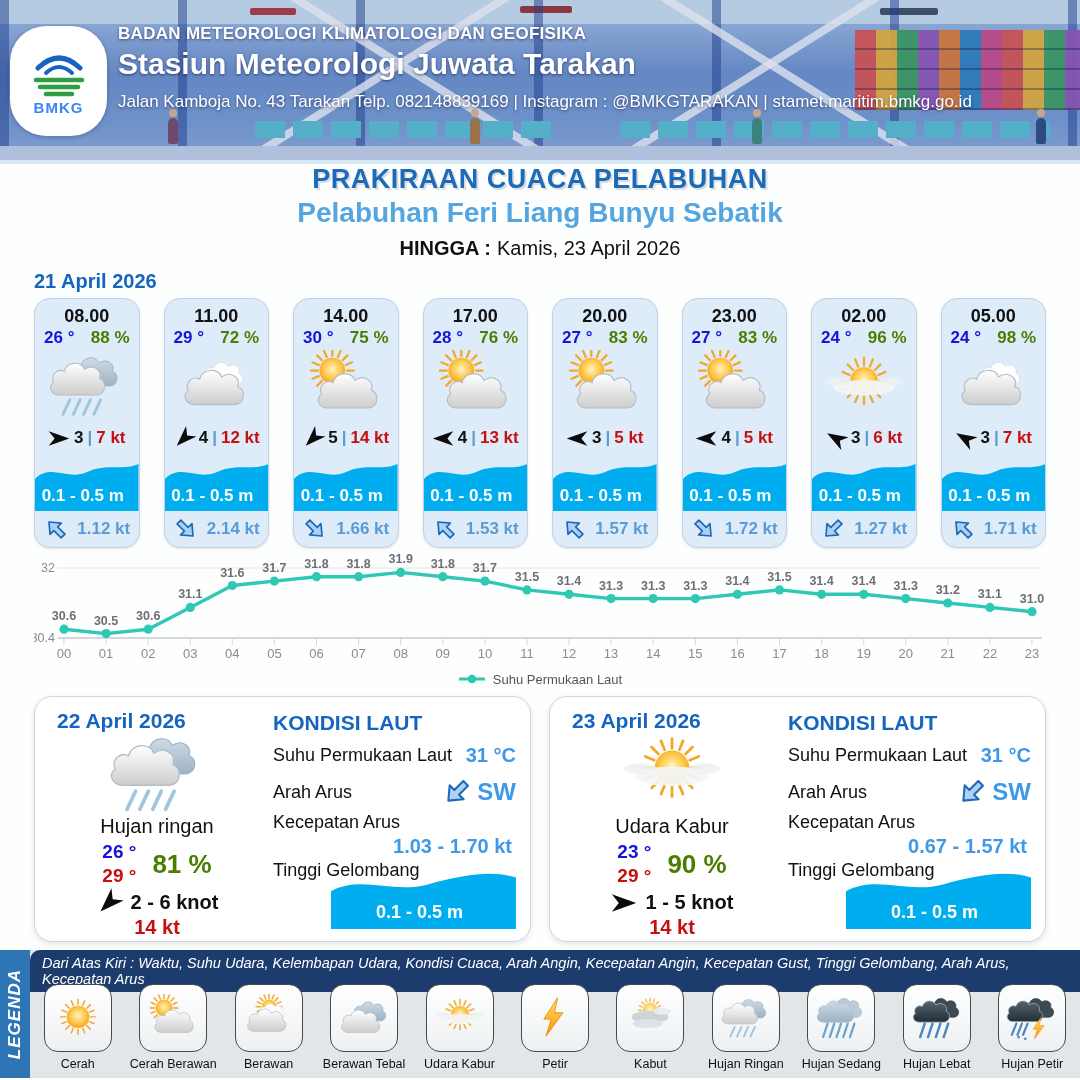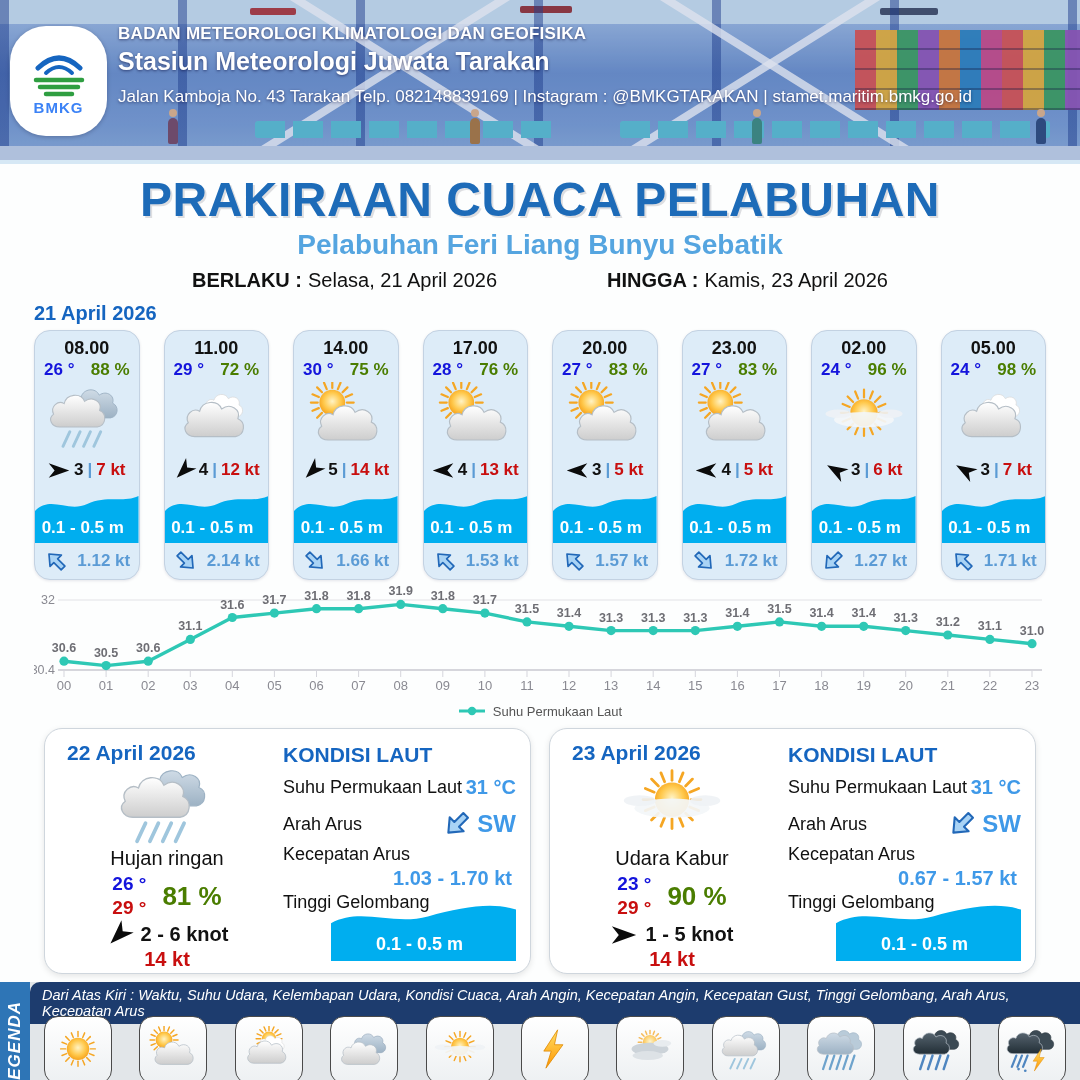--- a/index.html
+++ b/index.html
@@ -25,26 +25,26 @@
   .person{position:absolute;width:10px;height:26px;border-radius:5px 5px 2px 2px;bottom:16px}
   .person:before{content:"";position:absolute;top:-9px;left:1px;width:8px;height:8px;border-radius:50%;background:#e8b88a}
   .hdr-overlay{position:absolute;inset:0;background:rgba(43,73,152,.16)}
   .logo{position:absolute;left:10px;top:26px;width:97px;height:110px;background:#fff;
     border-radius:36px;display:flex;flex-direction:column;align-items:center;justify-content:center;z-index:5;
     box-shadow:0 1px 4px rgba(0,0,30,.25)}
   .logo-txt{font-weight:700;font-size:15px;letter-spacing:1px;color:#3b82f6;margin-top:1px}
   .hdr-text{position:absolute;left:118px;top:24px;z-index:4;color:#fff;
     text-shadow:0 1px 3px rgba(0,0,50,.55)}
   .hdr-org{font-size:17px;font-weight:700;letter-spacing:.3px}
-  .hdr-station{font-size:25px;font-weight:700;margin-top:3px}
+  .hdr-station{font-size:30px;font-weight:700;margin-top:3px}
   .hdr-contact{font-size:17px;margin-top:11px}
   .divider{height:4px;background:#d6e8f5}
 
   
-  .title{margin-top:8px;text-align:center;font-size:48px;font-weight:800;color:#1d6bb8;
+  .title{text-align:center;font-size:27px;font-weight:800;color:#1d6bb8;
     letter-spacing:.5px;text-shadow:2px 2px 0 rgba(110,110,125,.22)}
   .subtitle{text-align:center;font-size:28px;font-weight:700;color:#55a5e0;margin-top:2px}
   .validity{display:flex;justify-content:center;gap:110px;font-size:20px;margin-top:8px}
   .validity b{font-weight:700}
   .validity span{margin-left:6px}
 
   
   .hwrap{padding:0 34px}
   .hourly-date{color:#1565c0;font-weight:700;font-size:20px;margin:10px 0 5px}
   .cards{display:flex;gap:24px}
@@ -66,21 +66,21 @@
   .currow{width:100%;height:36px;display:flex;align-items:center;justify-content:center;gap:8px;
     font-size:17px;font-weight:700;color:#5b9bd5}
   .cur-arrow{width:26px;height:26px}
 
   
   .chart-wrap{margin:6px 34px 0}
   .chart-legend{display:flex;align-items:center;justify-content:center;gap:7px;height:18px;
     font-size:13px;color:#555}
 
   
-  .daily{display:flex;gap:18px;margin:8px 44px 0}
+  .daily{display:flex;gap:18px;margin:8px 34px 0}
   .dcard{flex:1;background:#fff;border:1px solid #cfd6dd;border-radius:18px;height:246px;
     box-shadow:0 2px 6px rgba(0,0,0,.10);display:flex;padding:8px 14px;box-sizing:border-box}
   .dleft{width:216px;display:flex;flex-direction:column;align-items:center}
   .ddate{align-self:flex-start;color:#1565c0;font-weight:700;font-size:21px;margin:4px 0 0 8px}
   .dicon{height:92px;display:flex;align-items:center;justify-content:center;margin-top:-4px}
   .cond{font-size:20px;margin-top:-4px}
   .trow{display:flex;align-items:center;gap:16px;margin-top:2px}
   .tcol{display:flex;flex-direction:column;font-size:19px;font-weight:700;line-height:24px}
   .tmin{color:#1414dc}.tmax{color:#c80f0f}
   .dhum{font-size:26px;font-weight:700;color:#4a7d00}
@@ -177,23 +177,20 @@
       <div class="hdr-org">BADAN METEOROLOGI KLIMATOLOGI DAN GEOFISIKA</div>
       <div class="hdr-station">Stasiun Meteorologi Juwata Tarakan</div>
       <div class="hdr-contact">Jalan Kamboja No. 43 Tarakan  Telp. 082148839169 | Instagram : @BMKGTARAKAN | stamet.maritim.bmkg.go.id</div>
     </div>
   </div>
   <div class="divider"></div>
 
   <div class="title">PRAKIRAAN CUACA PELABUHAN</div>
   <div class="subtitle">Pelabuhan Feri Liang Bunyu Sebatik</div>
   <div class="validity">
-    <div>
-      <b>BERLAKU :</b><span>Selasa, 21 April 2026</span>
-    </div>
     <div>
       <b>HINGGA :</b><span>Kamis, 23 April 2026</span>
     </div>
   </div>
 
   <div class="hwrap">
     <div class="hourly-date">21 April 2026</div>
     <div class="cards" id="cards">
         <div class="card">
           <div class="time">08.00</div>

